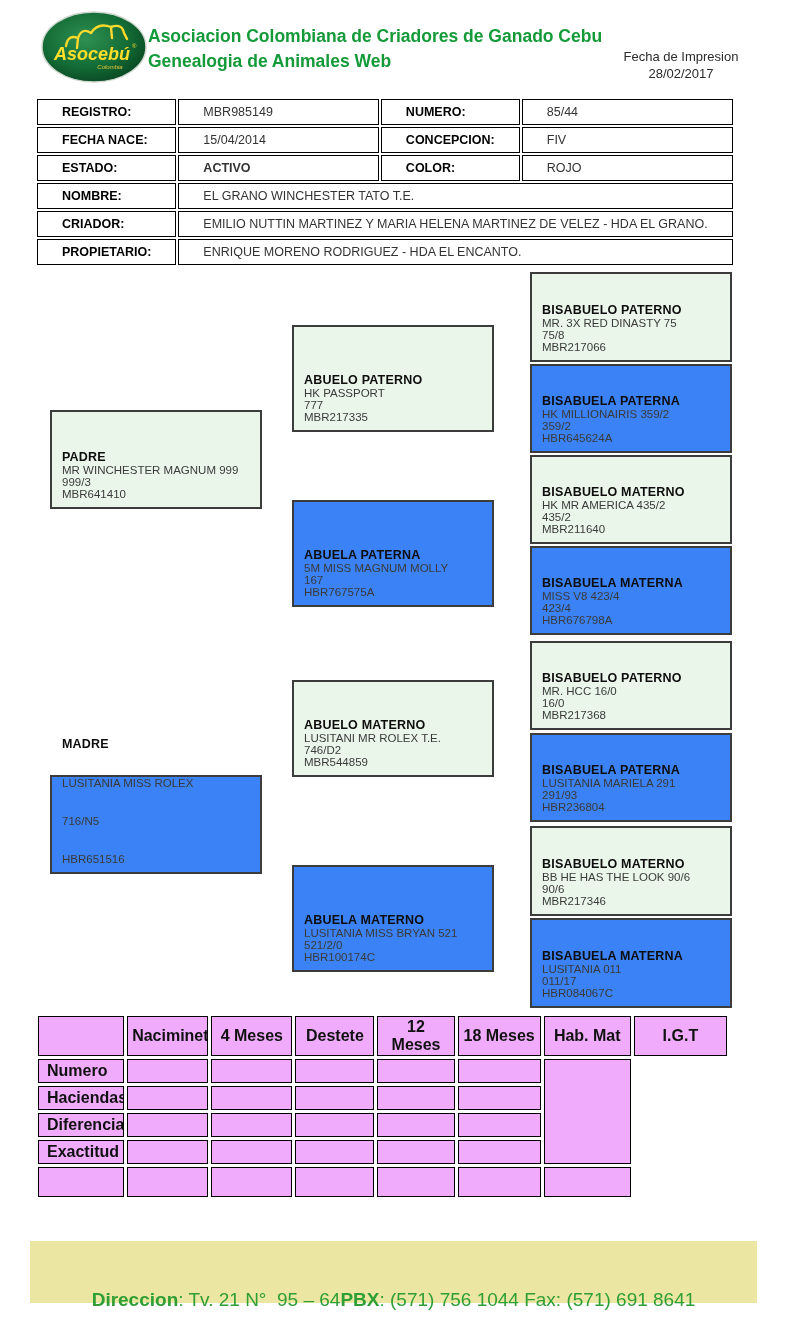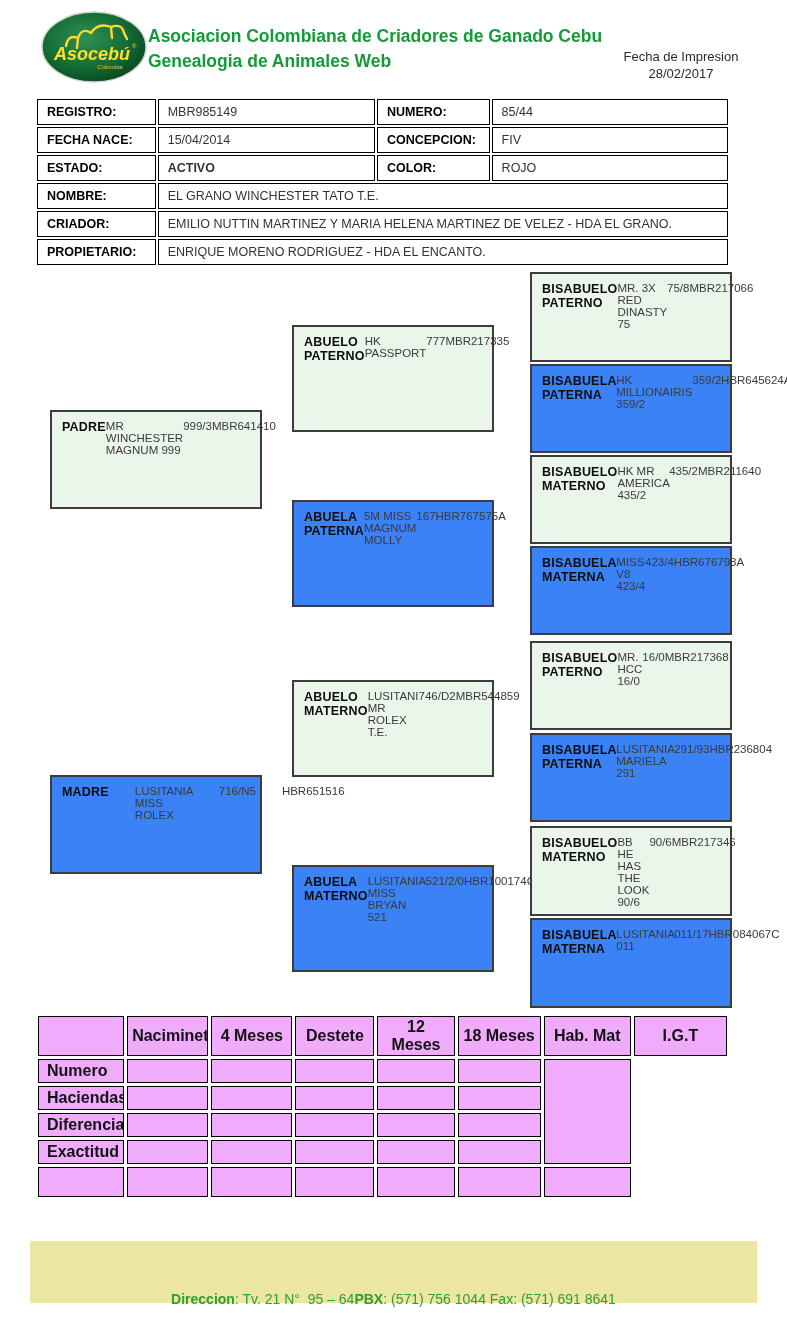--- a/index.html
+++ b/index.html
@@ -9,47 +9,47 @@
   
   .logo{position:absolute;left:40px;top:8px;width:108px;height:78px;}
   .title-block{position:absolute;left:148px;top:24px;width:474px;text-align:left;
                color:#149a38;font-weight:bold;font-size:17.5px;line-height:25px;}
   .date-block{position:absolute;left:610px;top:48px;width:142px;text-align:center;
               color:#2b2b2b;font-size:13px;line-height:17px;}
 
   
   table.info{position:absolute;left:35px;top:97px;width:695px;
              border-collapse:separate;border-spacing:2px;}
-  table.info td{border:1.5px solid #000;padding:2px 9px;font-size:12.5px;
+  table.info td{border:1.5px solid #000;padding:2px 24px;font-size:12.5px;
                 height:20px;background:#fff;color:#333;white-space:nowrap;overflow:hidden;}
   table.info td.lbl{font-weight:bold;color:#000;}
   td.status-red{color:#ff1f1f;font-weight:bold;}
 
   
   .pbox{position:absolute;border:2px solid #3c3c3c;box-sizing:border-box;
-        padding:8px 10px 7px 10px;display:flex;flex-direction:row;
-        justify-content:flex-start;}
+        padding:8px 10px 7px 10px;display:flex;flex-direction:column;
+        justify-content:flex-end;}
   .pbox .t{font-weight:bold;font-size:12.5px;color:#0d0d0d;letter-spacing:.2px;}
   .pbox .l{font-size:11.5px;color:#3a3a3a;}
   .pbox.green{background:#ebf6eb;}
   .pbox.pink{background:#3b82f6;}
 
   
   table.stats{position:absolute;left:35px;top:1013px;width:695px;
               border-collapse:separate;border-spacing:3px;table-layout:fixed;}
   table.stats th,table.stats td{border:1.6px solid #000;background:#f0abfc;
               font-size:16px;padding:1px 4px;overflow:hidden;}
   table.stats th{font-weight:bold;height:25px;text-align:center;color:#111;}
   table.stats td{height:20px;}
   table.stats td.rlbl{font-weight:bold;text-align:left;padding-left:8px;color:#111;margin-left:20px;}
   table.stats tr.lastrow td{height:26px;}
 
   
   .footer{position:absolute;left:30px;top:1241px;width:727px;height:62px;
-          background:#ebe6a2;text-align:center;color:#2f9e35;font-size:14px;
+          background:#ebe6a2;text-align:center;color:#2f9e35;font-size:19px;
           line-height:19px;padding-top:11px;box-sizing:border-box;white-space:pre-wrap;}
   .footer b{font-weight:bold;}
 </style>
 </head>
 <body>
 
 <div class="page">
 
   <div class="logo">
     <svg width="108" height="78" viewBox="0 0 108 78">

